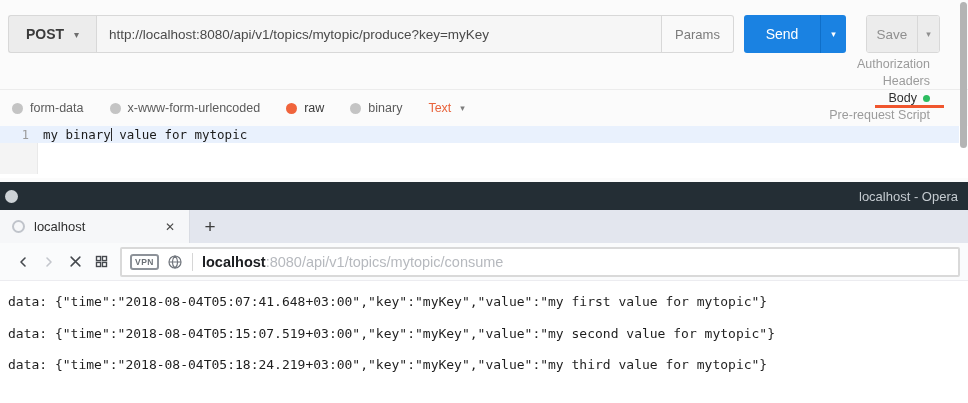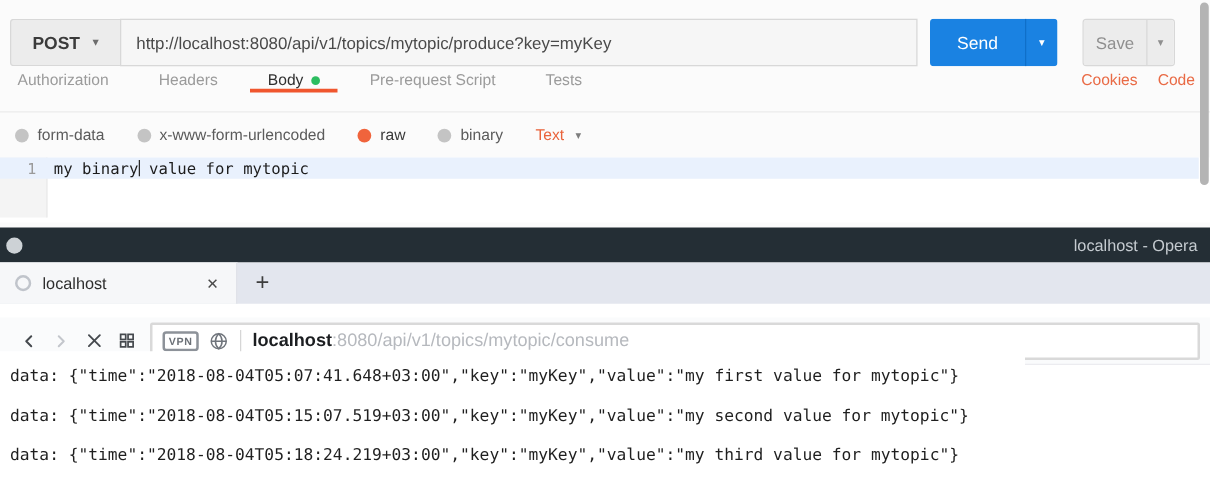--- a/index.html
+++ b/index.html
@@ -24,21 +24,21 @@
   .pm-send-main { width:76px; display:flex; align-items:center; justify-content:center; background:#1a82e2;
                   color:#fff; font-size:14px; cursor:pointer; }
   .pm-send-caret { width:26px; display:flex; align-items:center; justify-content:center; background:#1a82e2;
                    border-left:1px solid #0f6fc9; color:#fff; font-size:9px; cursor:pointer; }
   .pm-save { display:flex; margin-left:20px; height:38px; border:1px solid #d8d8d8; border-radius:3px; overflow:hidden; }
   .pm-save-main { width:50px; display:flex; align-items:center; justify-content:center; background:#ececec;
                   color:#8f8f8f; font-size:13.5px; cursor:pointer; }
   .pm-save-caret { width:22px; display:flex; align-items:center; justify-content:center; background:#ececec;
                    border-left:1px solid #d8d8d8; color:#8f8f8f; font-size:9px; cursor:pointer; }
 
-  .pm-tabs { display:flex; align-items:flex-start; height:33px; padding:0 12px 0 0; border-bottom:1px solid #ececec; }
+  .pm-tabs { display:flex; align-items:flex-end; height:33px; padding:0 12px 0 0; border-bottom:1px solid #ececec;flex-direction:column; }
   .pm-tab { display:flex; align-items:center; gap:6px; padding:0 14px; margin-right:12px; font-size:12.5px;
             color:#9b9b9b; border-bottom:3px solid transparent; cursor:pointer; }
   .pm-tab.active { color:#2f2f2f; border-bottom-color:#f0562e; }
   .pm-dot { width:7px; height:7px; border-radius:50%; background:#2dbd60; }
   .pm-links { margin-left:auto; display:flex; align-items:center; gap:16px; }
   .pm-link { font-size:12.5px; color:#e96a45; cursor:pointer; }
 
   .pm-modes { display:flex; align-items:center; height:36px; padding-left:12px; gap:26px; }
   .pm-radio { display:flex; align-items:center; gap:7px; font-size:12.5px; color:#5b5b5b; cursor:pointer; }
   .pm-radio .rb { width:11px; height:11px; border-radius:50%; background:#c4c4c4; }
@@ -63,21 +63,21 @@
 
   .op-tabstrip { position:absolute; top:210px; left:0; width:968px; height:33px; background:#e3e6ee; display:flex; }
   .op-tab { width:190px; background:#f6f7f9; display:flex; align-items:center; padding:0 10px 0 12px; cursor:pointer;
             border-right:1px solid #d9dce3; }
   .op-favicon { width:13px; height:13px; border-radius:50%; border:2px solid #c0c4cb; flex:0 0 auto; }
   .op-tab-title { margin-left:9px; font-size:13px; color:#2e2e2e; flex:1; }
   .op-tab-close { font-size:12px; color:#4a4a4a; cursor:pointer; padding:2px 4px; }
   .op-newtab { display:flex; align-items:center; justify-content:center; width:40px; font-size:19px; color:#3d3d3d;
                cursor:pointer; font-weight:normal; }
 
-  .op-toolbar { position:absolute; top:254px; left:0; width:968px; height:38px; background:#fafbfc;
+  .op-toolbar { position:absolute; top:243px; left:0; width:968px; height:38px; background:#fafbfc;
                 border-bottom:1px solid #ececf0; display:flex; align-items:center; padding:0 8px 0 10px; }
   .op-navbtn { display:flex; align-items:center; justify-content:center; width:26px; height:28px; cursor:pointer; }
   .op-navbtn svg { display:block; }
   .op-addr { flex:1; height:30px; margin-left:6px; background:#ffffff; border:2px solid #d9d9d9; border-radius:2px;
              display:flex; align-items:center; padding:0 8px; overflow:hidden; }
   .op-vpn { border:2px solid #8d9299; border-radius:3px; font-size:8.5px; font-weight:bold; letter-spacing:0.5px;
             color:#6c7177; padding:1px 3px; cursor:pointer; }
   .op-globe { margin-left:8px; display:flex; align-items:center; cursor:pointer; }
   .op-sep { width:1px; height:18px; background:#d6d6d6; margin:0 9px 0 9px; }
   .op-url { font-size:14.5px; white-space:nowrap; overflow:hidden; }
@@ -94,20 +94,21 @@
 <div class="stage">
 
   <div class="postman">
 
     <div class="pm-urlbar">
       <div class="pm-method">
         <span>POST</span>
         <span class="caret">▾</span>
       </div>
       <div class="pm-url">http://localhost:8080/api/v1/topics/mytopic/produce?key=myKey</div>
+      <div class="pm-params">Params</div>
       <div class="pm-send">
         <div class="pm-send-main">Send</div>
         <div class="pm-send-caret">
           <span>▾</span>
         </div>
       </div>
       <div class="pm-save">
         <div class="pm-save-main">Save</div>
         <div class="pm-save-caret">
           <span>▾</span>

